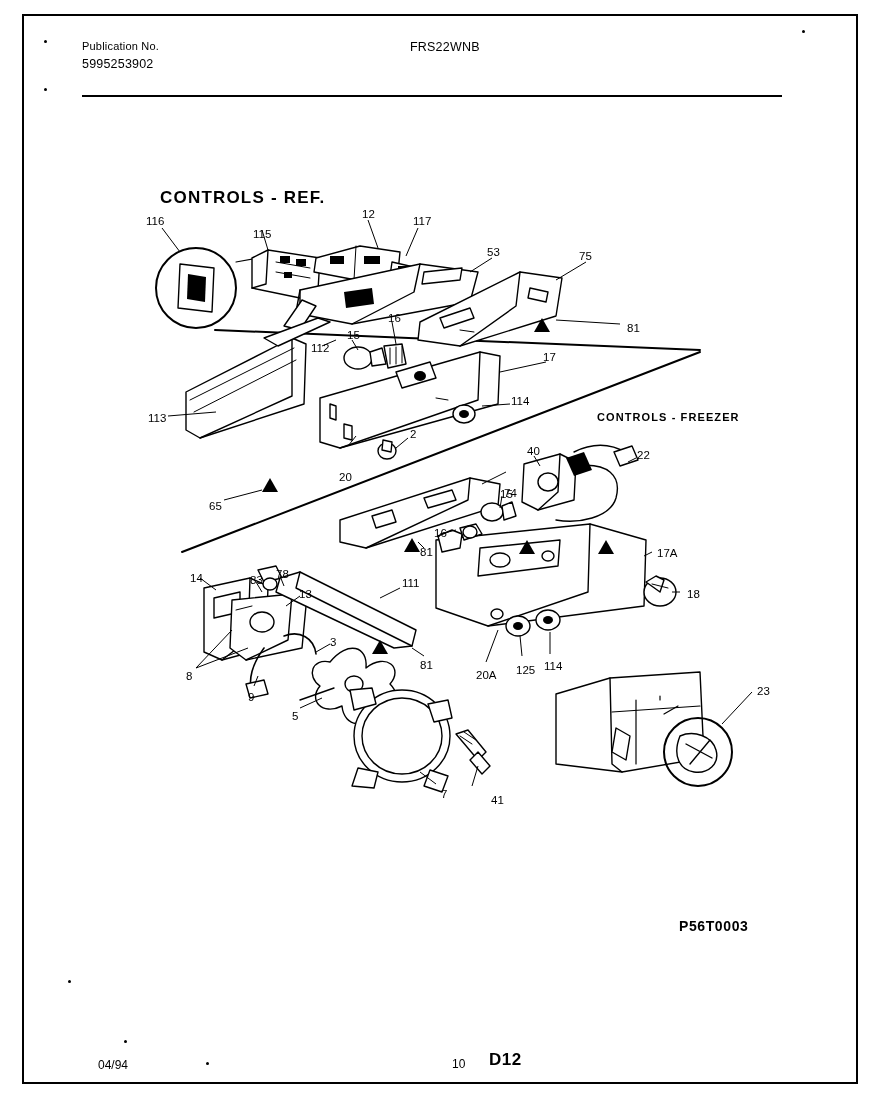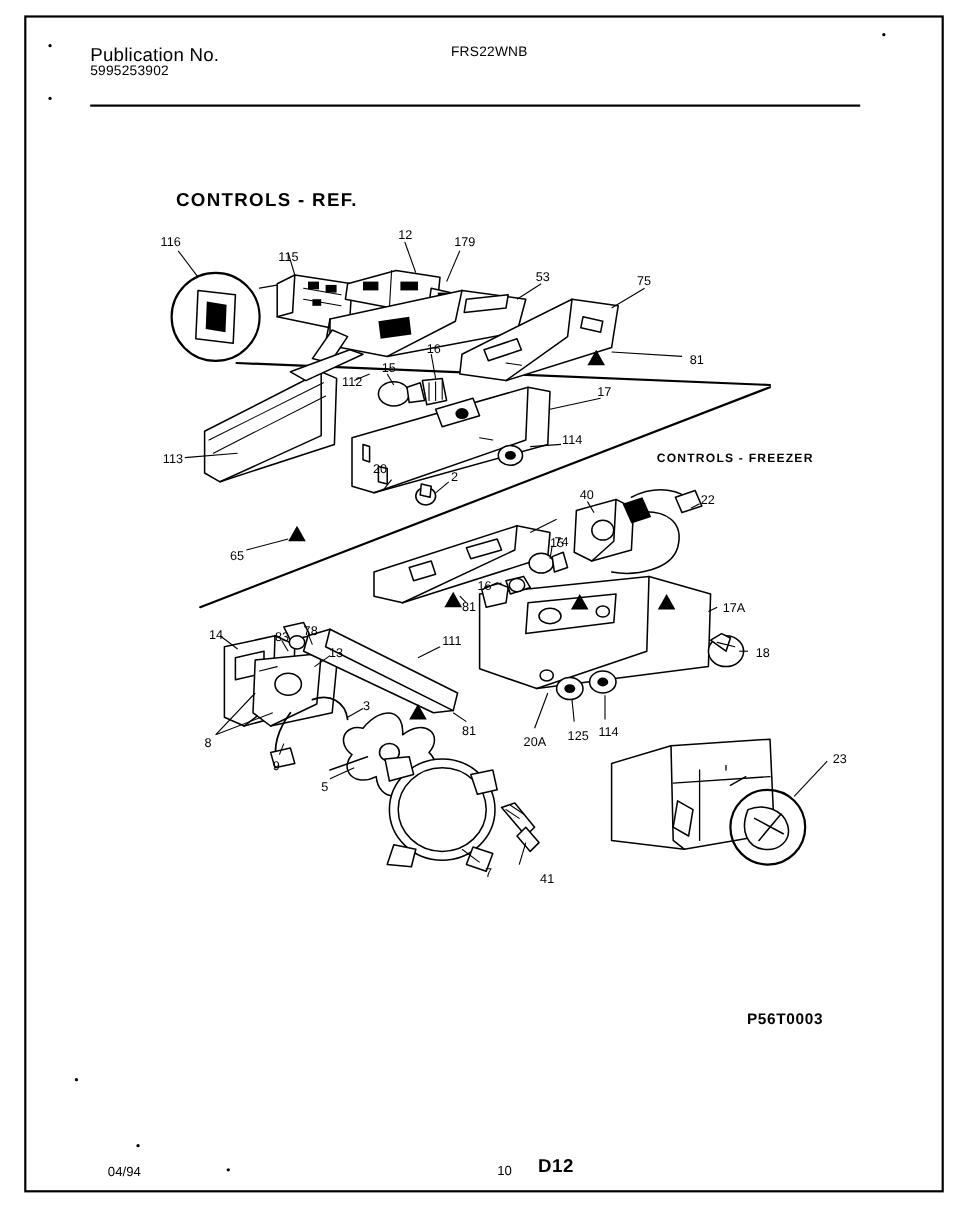--- a/index.html
+++ b/index.html
@@ -1,23 +1,23 @@
 <!DOCTYPE html>
 <html><head>
 <meta charset="utf-8">
 <style>
   html,body{margin:0;padding:0;background:#ffffff;}
   body{width:880px;height:1098px;font-family:"Liberation Sans",sans-serif;color:#000;position:relative;overflow:hidden;}
   .page{position:absolute;inset:0;}
   .frame{position:absolute;left:22px;top:14px;width:836px;height:1070px;border:2px solid #000;box-sizing:border-box;}
-  .pubno-label{position:absolute;left:82px;top:40px;font-size:17px;letter-spacing:.2px;}
+  .pubno-label{position:absolute;left:82px;top:40px;font-size:11px;letter-spacing:.2px;}
   .pubno-value{position:absolute;left:82px;top:57px;font-size:12.5px;letter-spacing:.2px;}
   .model{position:absolute;left:410px;top:40px;font-size:12.5px;letter-spacing:.2px;}
   .rule{position:absolute;left:82px;top:95px;width:700px;height:2px;background:#000;}
-  .title-ref{position:absolute;left:160px;top:172px;font-size:17px;font-weight:bold;letter-spacing:1.2px;}
+  .title-ref{position:absolute;left:160px;top:188px;font-size:17px;font-weight:bold;letter-spacing:1.2px;}
   .title-frz{position:absolute;left:597px;top:411px;font-size:11px;font-weight:bold;letter-spacing:1.1px;}
   .partcode{position:absolute;left:679px;top:918px;font-size:14px;font-weight:bold;letter-spacing:.6px;}
   .date{position:absolute;left:98px;top:1058px;font-size:12px;}
   .pagenum{position:absolute;left:452px;top:1057px;font-size:12px;}
   .sheet{position:absolute;left:489px;top:1050px;font-size:17px;font-weight:bold;letter-spacing:.5px;}
   .callout{position:absolute;font-size:11.5px;line-height:1;white-space:nowrap;}
   .dot{position:absolute;width:3px;height:3px;background:#000;border-radius:50%;}
   svg.art{position:absolute;left:0;top:0;width:880px;height:1098px;pointer-events:none;}
 </style>
 </head>
@@ -227,32 +227,32 @@
       <path d="M300 708 L322 698"></path>
       <path d="M752 692 L722 724"></path>
       <path d="M436 784 L420 772"></path>
       <path d="M472 786 L478 766"></path>
     </g>
   </svg>
 
   <div class="callout" style="left:146px;top:216px;">116</div>
   <div class="callout" style="left:253px;top:219px;margin-top:10px;">115</div>
   <div class="callout" style="left:362px;top:209px;">12</div>
-  <div class="callout" style="left:413px;top:216px;">179</div>
+  <div class="callout" style="left:413px;top:216px;">117</div>
   <div class="callout" style="left:487px;top:247px;">53</div>
   <div class="callout" style="left:579px;top:251px;">75</div>
   <div class="callout" style="left:627px;top:323px;">81</div>
   <div class="callout" style="left:347px;top:330px;">15</div>
   <div class="callout" style="left:388px;top:313px;">16</div>
   <div class="callout" style="left:311px;top:343px;">112</div>
   <div class="callout" style="left:543px;top:352px;">17</div>
   <div class="callout" style="left:148px;top:413px;">113</div>
   <div class="callout" style="left:511px;top:396px;">114</div>
   <div class="callout" style="left:410px;top:429px;">2</div>
-  <div class="callout" style="left:339px;top:422px;">20</div>
+  <div class="callout" style="left:339px;top:472px;">20</div>
   <div class="callout" style="left:209px;top:501px;">65</div>
   <div class="callout" style="left:504px;top:464px;margin-top:24px;">74</div>
   <div class="callout" style="left:527px;top:446px;">40</div>
   <div class="callout" style="left:637px;top:450px;">22</div>
   <div class="callout" style="left:500px;top:489px;">15</div>
   <div class="callout" style="left:434px;top:528px;">16</div>
   <div class="callout" style="left:420px;top:547px;">81</div>
   <div class="callout" style="left:657px;top:548px;">17A</div>
   <div class="callout" style="left:250px;top:575px;">83</div>
   <div class="callout" style="left:276px;top:569px;">78</div>

